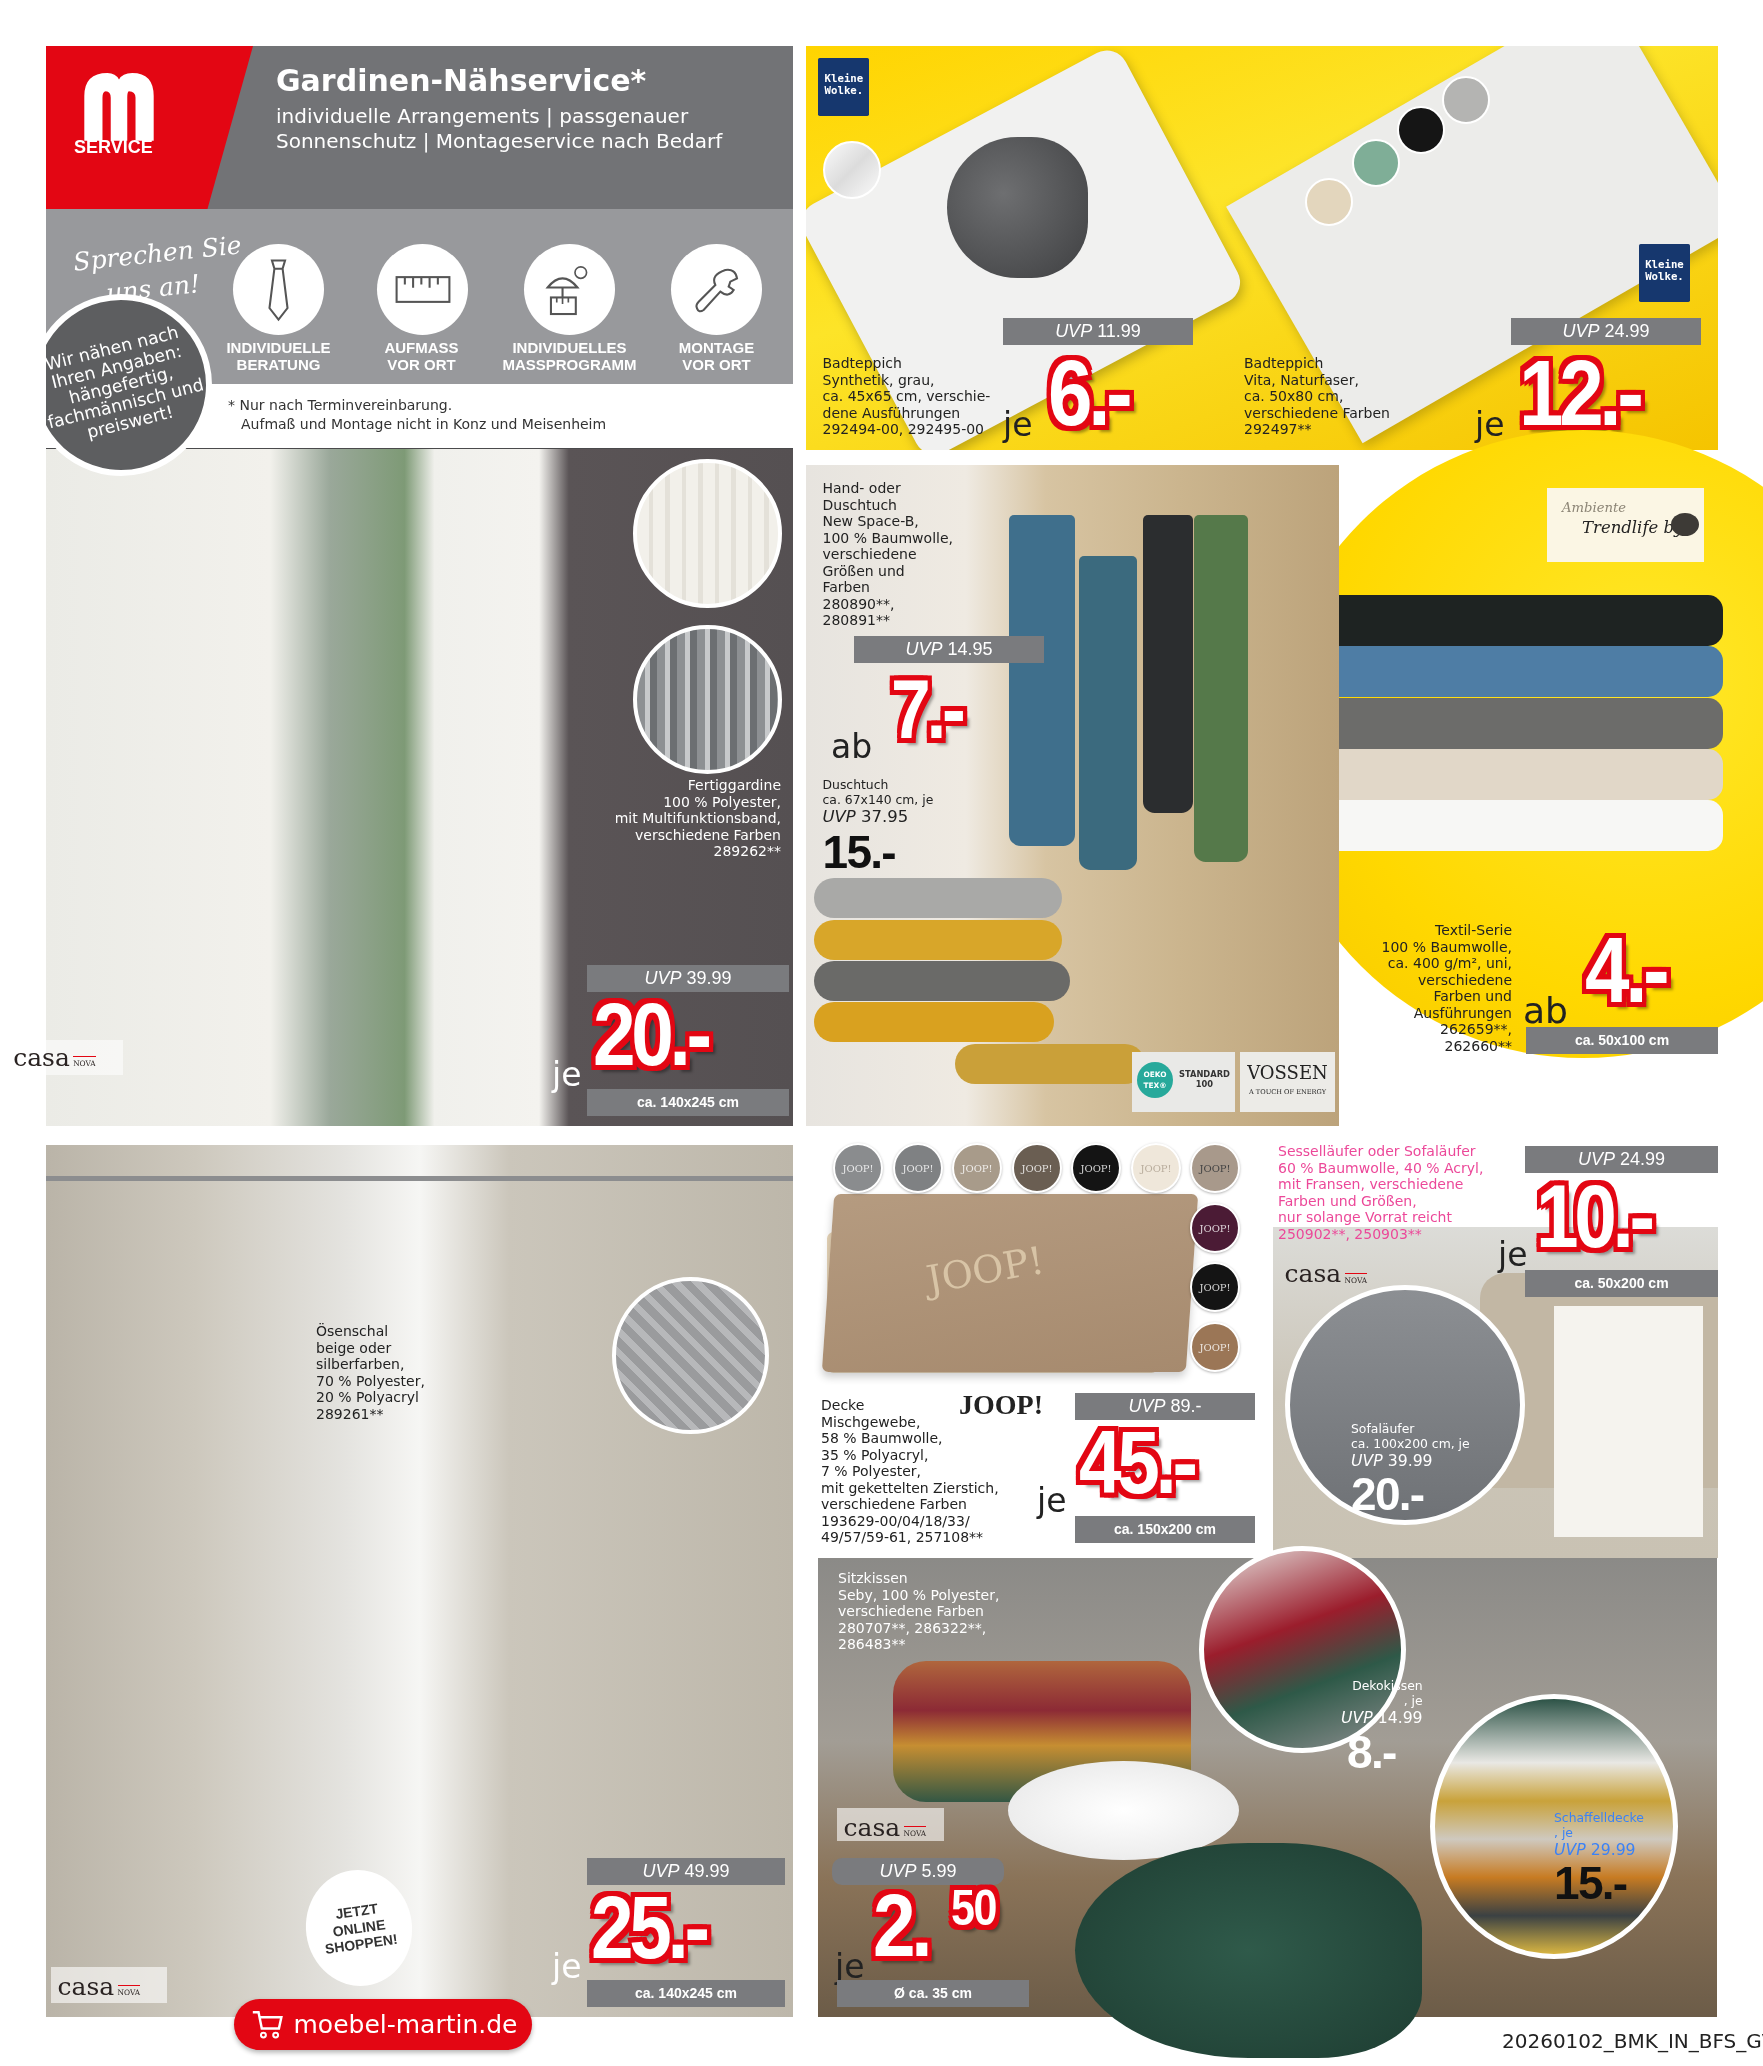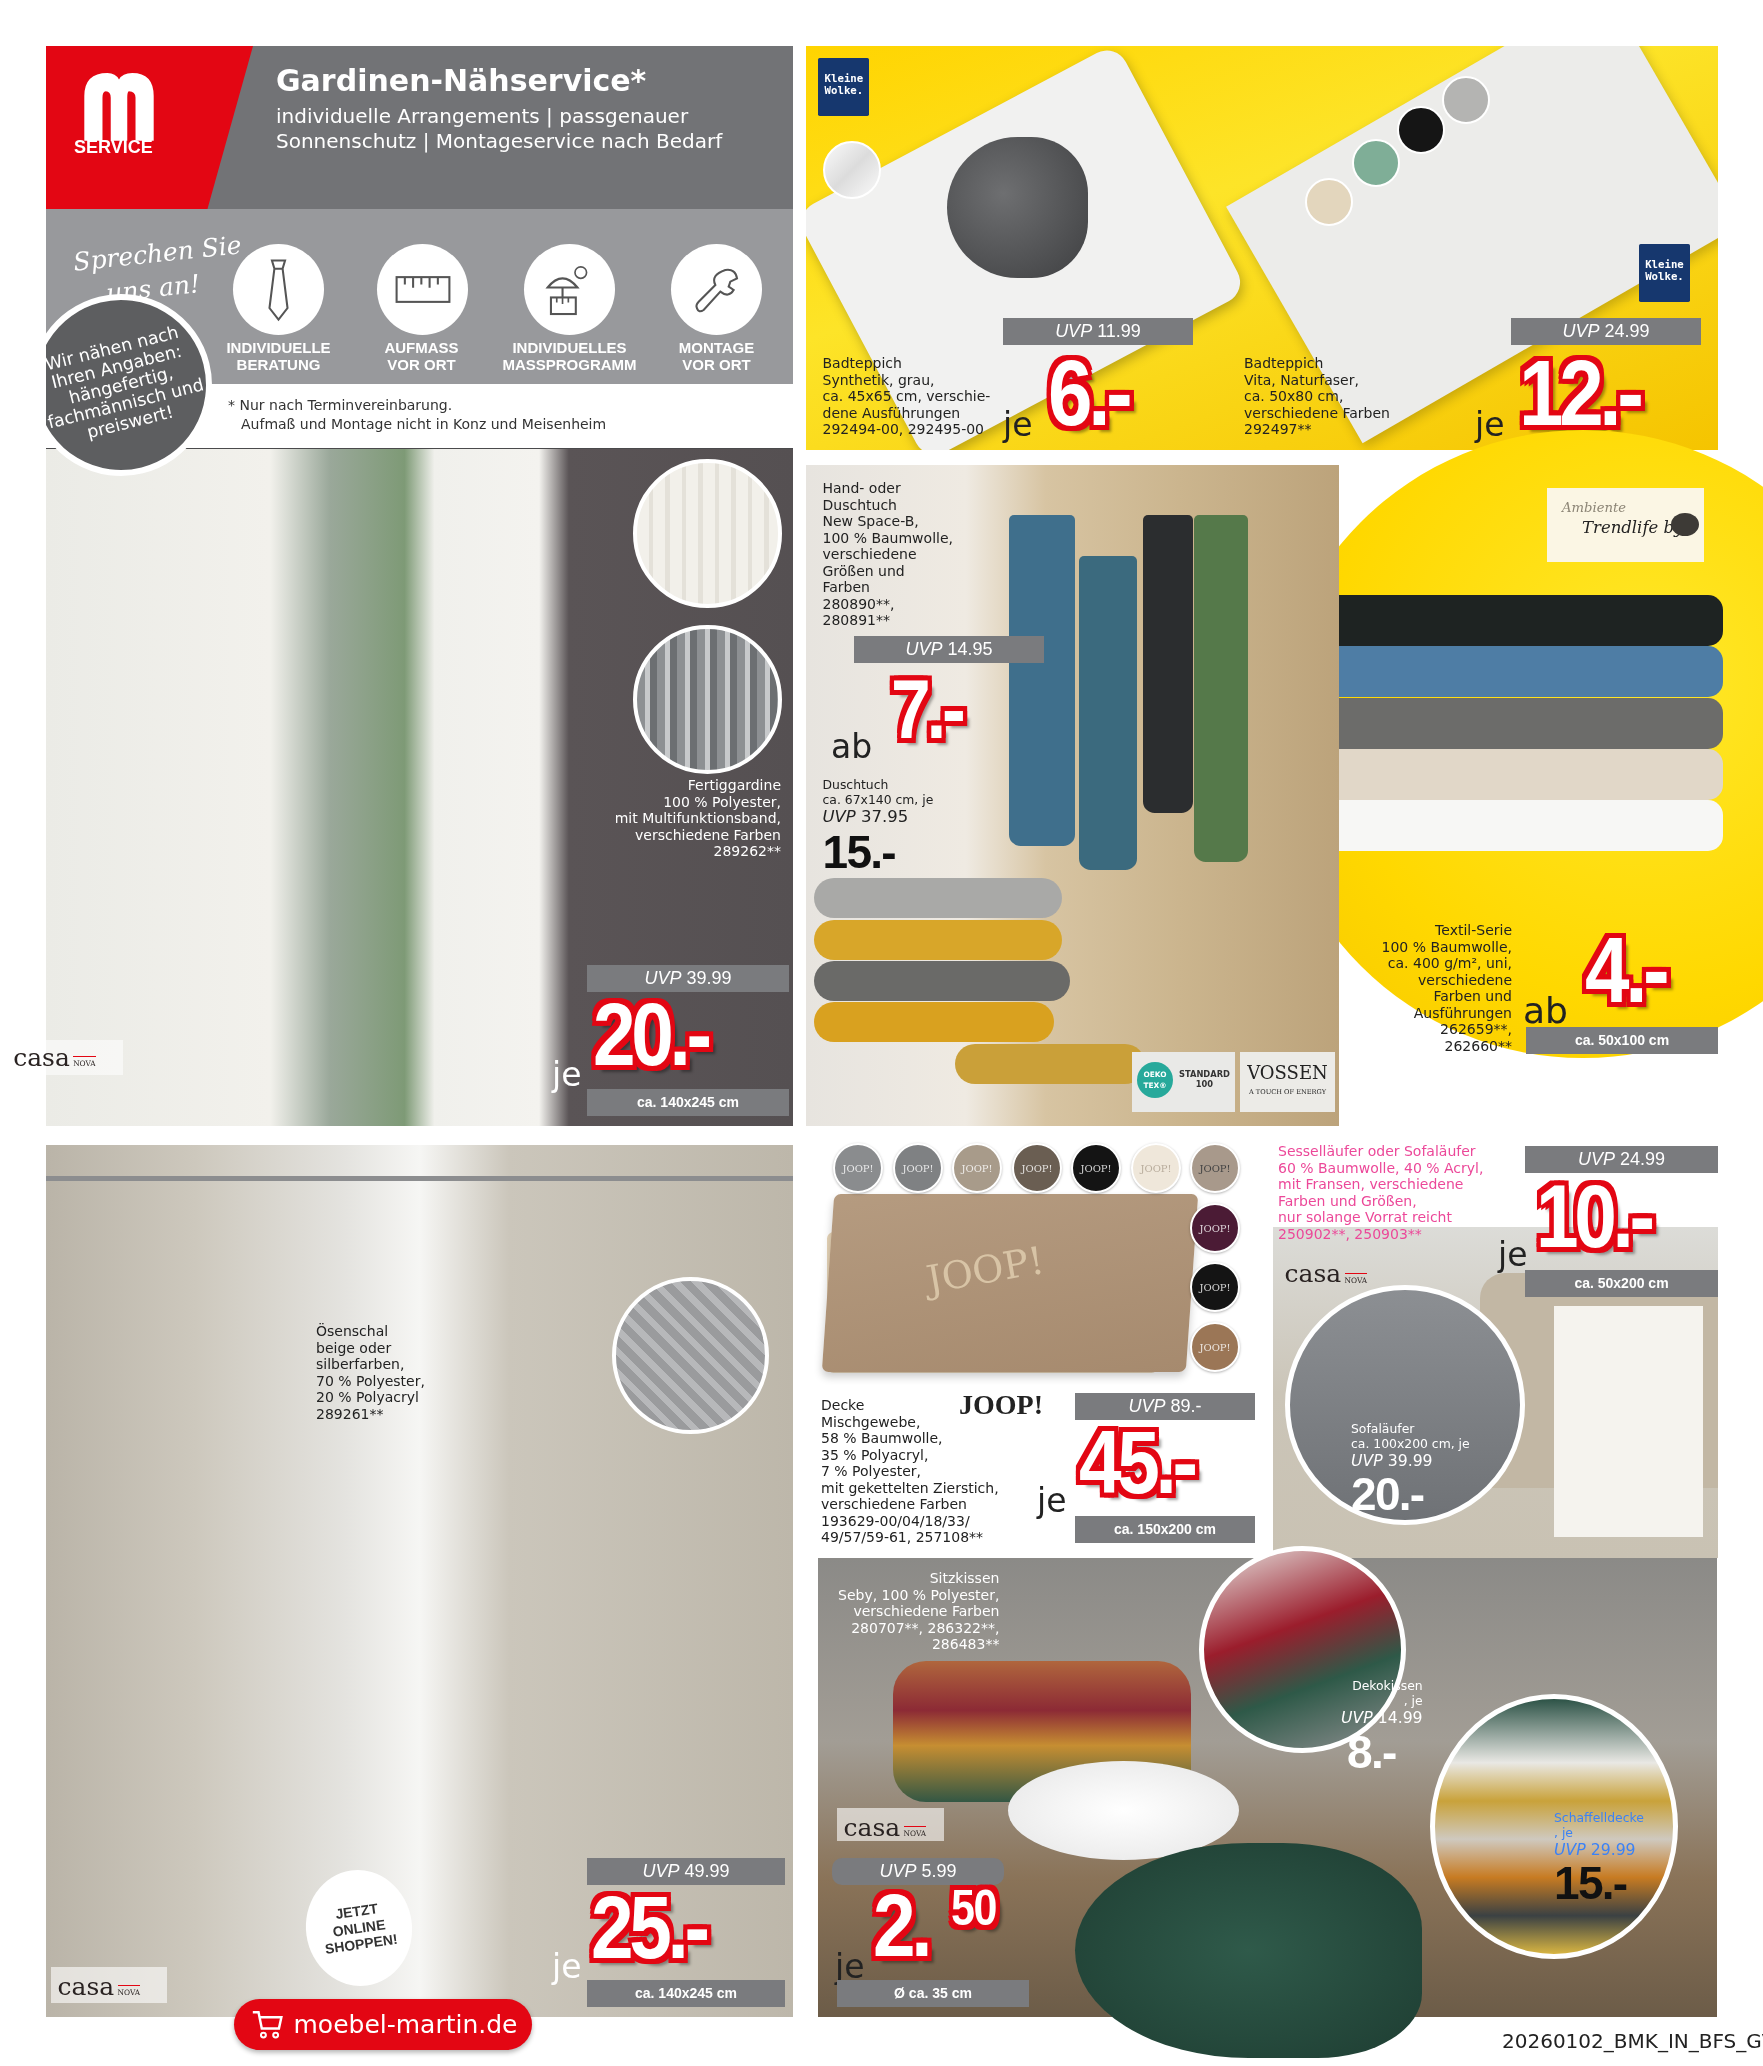--- a/index.html
+++ b/index.html
@@ -96,21 +96,21 @@
   #sofa-circle { left: 1285px; top: 1285px; width: 240px; height: 240px; border-radius: 50%; background: linear-gradient(180deg, #8c8f93, #6f7276); border: 5px solid #fff; overflow: hidden; }
   #sessel-desc { left: 1278px; top: 1143px; font-size: 14px; line-height: 16.5px; color: #ec4899; }
   #casa2 { left: 1278px; top: 1258px; width: 107px; height: 30px; }
   #sofa-desc { left: 1351px; top: 1421px; color: #fff; font-size: 12.4px; line-height: 15px; }
 
   
   #sitz { left: 818px; top: 1558px; width: 899px; height: 459px; background: linear-gradient(180deg, #8b8a87 0%, #a29d95 40%, #8a7358 70%, #6c5c48 100%); overflow: hidden; }
   #fur-stack { left: 893px; top: 1661px; width: 298px; height: 141px; border-radius: 33px; background: linear-gradient(180deg, #b0663d 0%, #8c2a35 35%, #c68e32 60%, #335744 100%); }
   #white-fur { left: 1008px; top: 1761px; width: 231px; height: 99px; border-radius: 50%; background: radial-gradient(ellipse, #ffffff, #e5e5e5); }
   #green-fur { left: 1075px; top: 1843px; width: 347px; height: 215px; border-radius: 50% 40% 30% 50%; background: radial-gradient(ellipse, #2f5a4a, #1e3d32); }
-  #sitz-desc { left: 838px; top: 1570px; color: #fff; font-size: 14px; line-height: 16.5px; text-align: right; }
+  #sitz-desc { left: 838px; top: 1570px; color: #fff; font-size: 14px; line-height: 16.5px; }
   #casa4 { left: 837px; top: 1808px; width: 107px; height: 33px; background: rgba(255,255,255,.6); }
   #deko-circle { left: 1199px; top: 1546px; width: 207px; height: 207px; border-radius: 50%; background: linear-gradient(160deg, #e6e4e0 0%, #9b1d2c 40%, #2e5948 65%, #8e8f90 100%); border: 5px solid #fff; overflow: hidden; }
   #deko-desc { left: 1341px; top: 1678px; color: #fff; font-size: 12.4px; line-height: 15px; text-align: right; }
   #schaf-circle { left: 1430px; top: 1694px; width: 248px; height: 265px; border-radius: 50%; background: linear-gradient(180deg, #2d5347 0%, #e9e8e4 25%, #c9a23a 40%, #cfc9bf 55%, #c77b22 70%, #3b4143 85%, #d8b542 100%); border: 5px solid #fff; overflow: hidden; }
   #schaf-desc { left: 1554px; top: 1810px; color: #3b82f6; font-size: 12.4px; line-height: 15px; }
 
   #footer-code { left: 1502px; top: 2029px; font-size: 20px; color: #222; }
 
   .casa-logo { position: absolute; font-family: "DejaVu Serif", serif; font-size: 25px; color: #2a2322; line-height: 1; padding: 3.3px 6.6px; }
   .casa-logo small { font-size: 7.4px; margin-left: 3.3px; border-top: 1.7px solid #e30613; padding-top: 1.7px; }

